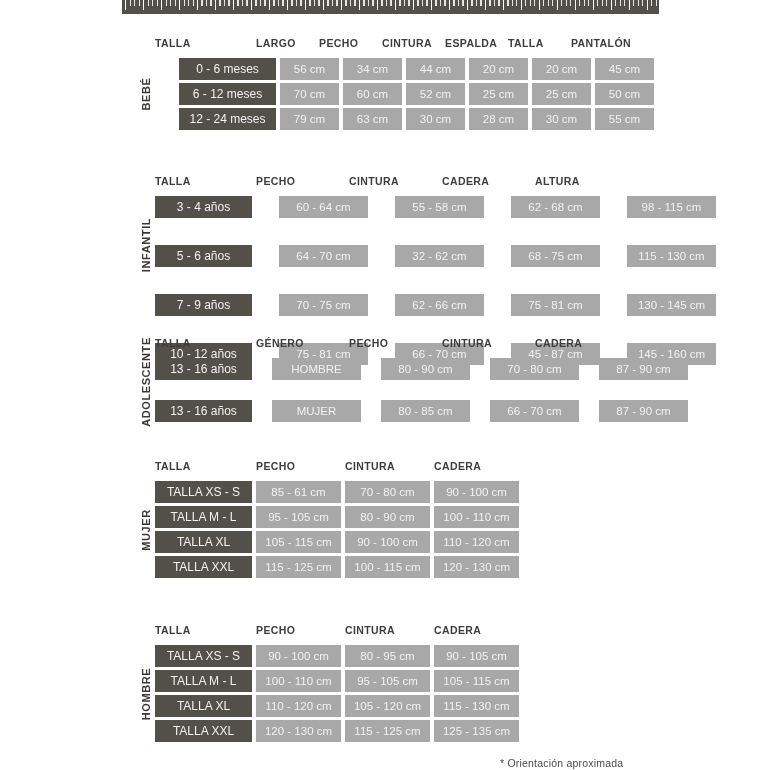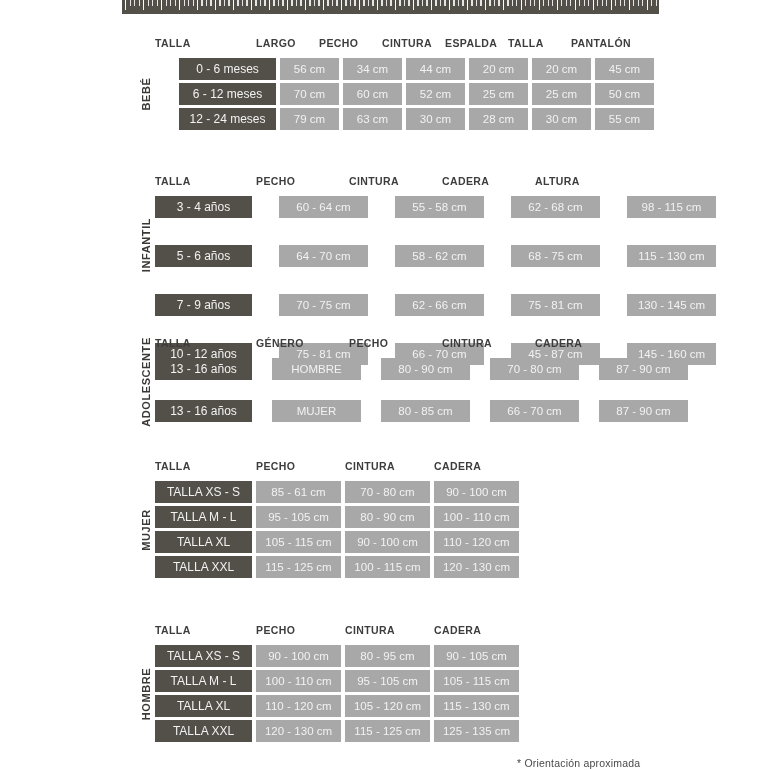--- a/index.html
+++ b/index.html
@@ -40,21 +40,21 @@
     font-size:10.5px; font-weight:700; color:var(--header-text); letter-spacing:.4px;
   }
   .tbody { display:grid; column-gap:4px; row-gap:3px; }
   .cell {
     height:22px; line-height:22px; text-align:center; white-space:nowrap;
     color:var(--cell-text);
   }
   .cell-dark { background:var(--dark); font-size:12px; }
   .cell-light { background:var(--light); font-size:11.5px; }
   .footnote {
-    position:absolute; top:757px; left:517px; font-size:10.5px; color:#4a4a4a;
+    position:absolute; top:757px; left:500px; font-size:10.5px; color:#4a4a4a;
     letter-spacing:.2px;
   }
 </style>
 </head>
 <body>
 
 <div class="canvas">
   <div class="ruler"></div>
   <div id="sections">
       <section class="size-section" style="top: 36px;">
@@ -106,21 +106,21 @@
           <div class="hcell">ALTURA</div>
         </div>
         <div class="tbody" style="grid-template-columns: 97px repeat(4, 89px); gap: 27px;">
           <div class="cell cell-dark">3 - 4 años</div>
           <div class="cell cell-light">60 - 64 cm</div>
           <div class="cell cell-light">55 - 58 cm</div>
           <div class="cell cell-light">62 - 68 cm</div>
           <div class="cell cell-light">98 - 115 cm</div>
           <div class="cell cell-dark">5 - 6 años</div>
           <div class="cell cell-light">64 - 70 cm</div>
-          <div class="cell cell-light">58 - 62 cm</div>
+          <div class="cell cell-light">32 - 62 cm</div>
           <div class="cell cell-light">68 - 75 cm</div>
           <div class="cell cell-light">115 - 130 cm</div>
           <div class="cell cell-dark">7 - 9 años</div>
           <div class="cell cell-light">70 - 75 cm</div>
           <div class="cell cell-light">62 - 66 cm</div>
           <div class="cell cell-light">75 - 81 cm</div>
           <div class="cell cell-light">130 - 145 cm</div>
           <div class="cell cell-dark">10 - 12 años</div>
           <div class="cell cell-light">75 - 81 cm</div>
           <div class="cell cell-light">66 - 70 cm</div>

